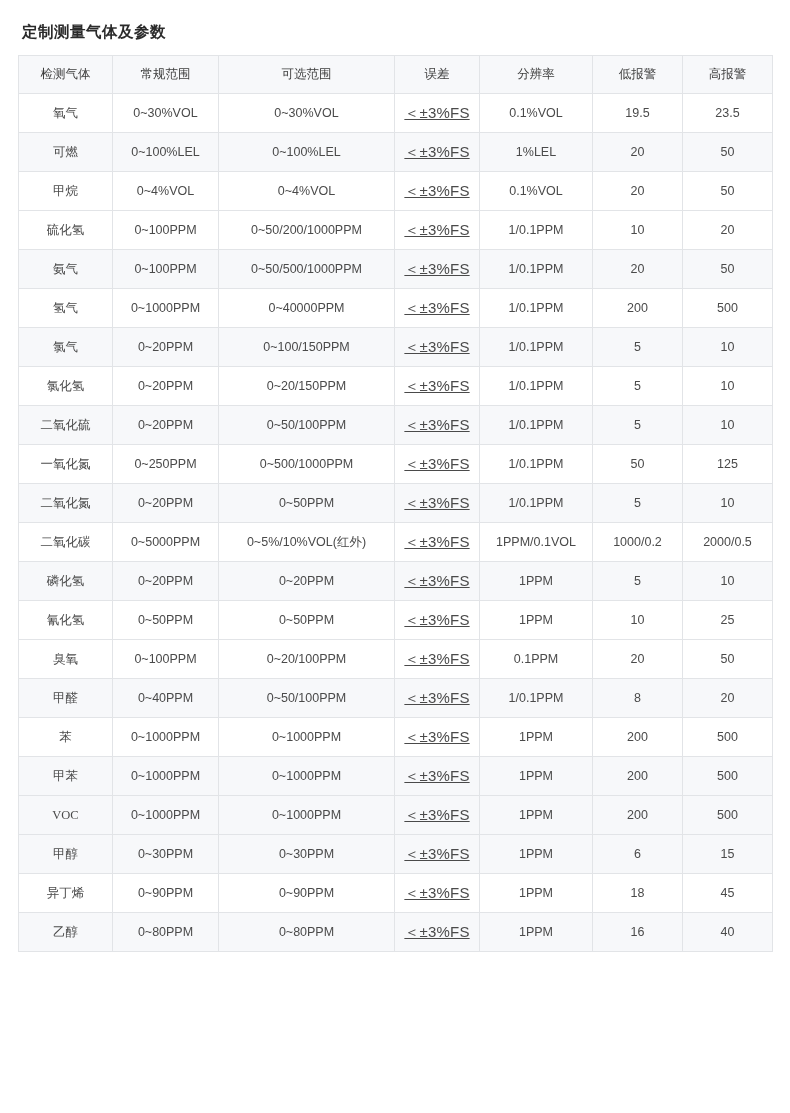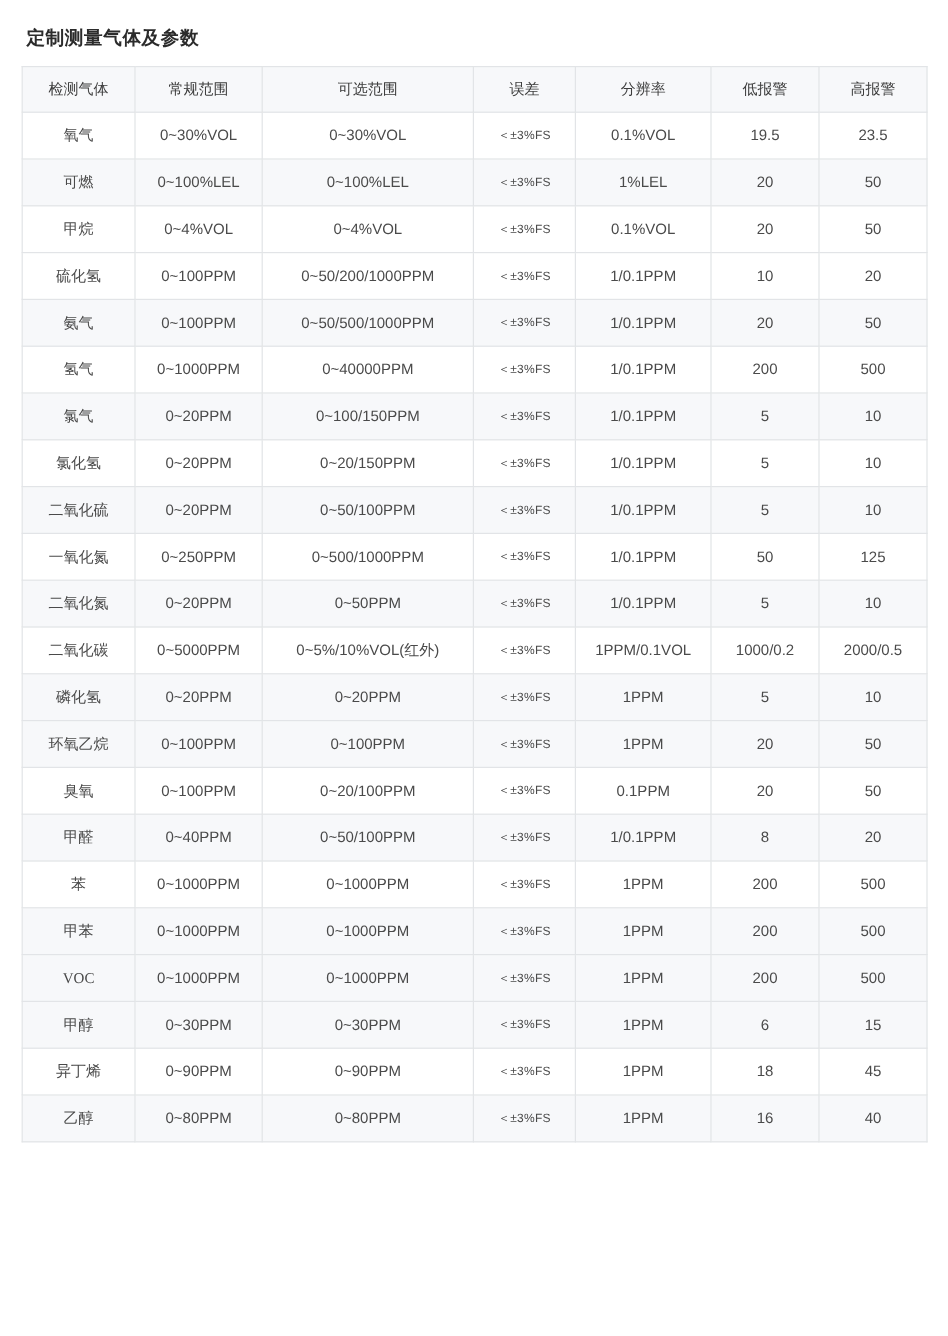--- a/index.html
+++ b/index.html
@@ -61,22 +61,23 @@
     background: #ffffff;
   }
   table.spec-table tbody tr.even td {
     background: #f7f8fa;
   }
   table.spec-table tbody td.gas-name {
     color: #4a4a4a;
     font-family: Liberation Serif, serif;
   }
   table.spec-table tbody td.err {
-    font-size: 10px;
+    font-size: 15px;
     letter-spacing: 0.2px;
+    text-decoration: underline;
   }
 </style>
 </head>
 <body>
 
 <div class="page">
   <h1 class="page-title">定制测量气体及参数</h1>
 
   <table class="spec-table">
     <colgroup>
@@ -210,28 +211,28 @@
         </tr>
         <tr class="even">
           <td class="gas-name">磷化氢</td>
           <td>0~20PPM</td>
           <td>0~20PPM</td>
           <td class="err">＜±3%FS</td>
           <td>1PPM</td>
           <td>5</td>
           <td>10</td>
         </tr>
-        <tr class="even">
-          <td class="gas-name">环氧乙烷</td>
-          <td>0~100PPM</td>
-          <td>0~100PPM</td>
-          <td class="err">＜±3%FS</td>
-          <td>1PPM</td>
-          <td>20</td>
-          <td>50</td>
+        <tr class="odd">
+          <td class="gas-name">氰化氢</td>
+          <td>0~50PPM</td>
+          <td>0~50PPM</td>
+          <td class="err">＜±3%FS</td>
+          <td>1PPM</td>
+          <td>10</td>
+          <td>25</td>
         </tr>
         <tr class="odd">
           <td class="gas-name">臭氧</td>
           <td>0~100PPM</td>
           <td>0~20/100PPM</td>
           <td class="err">＜±3%FS</td>
           <td>0.1PPM</td>
           <td>20</td>
           <td>50</td>
         </tr>

